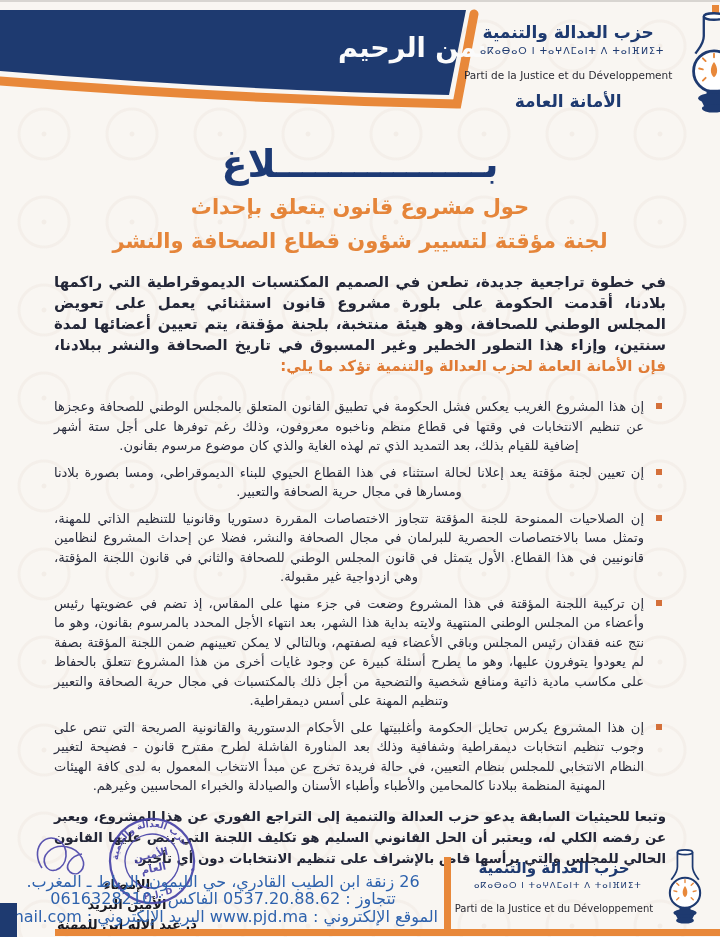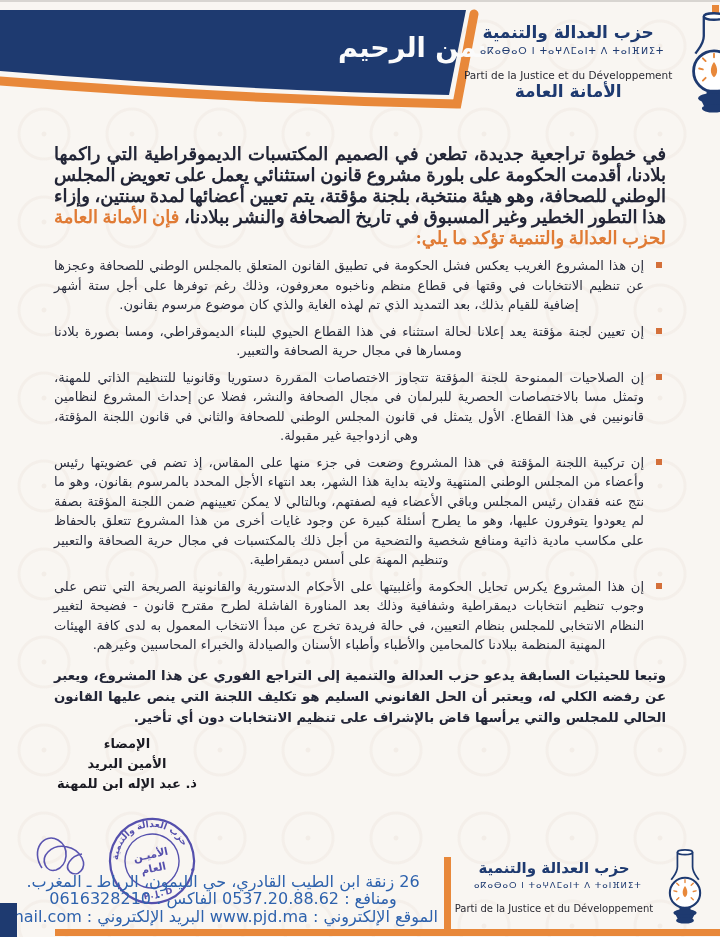--- a/index.html
+++ b/index.html
@@ -19,33 +19,33 @@
   
   .header { position:relative; height:128px; }
   .banner-svg { position:absolute; left:0; top:0; }
   .corner-tick { position:absolute; right:1px; top:3px; width:7px; height:9px; background:#e8883a; }
 
   .logo-block { position:absolute; right:6px; top:8px; width:250px; display:flex; flex-direction:row; align-items:flex-start; }
   .logo-text { flex:1; text-align:center; padding-top:12px; direction:rtl; }
   .party-ar { color:#1e3a70; font-weight:bold; font-size:17px; line-height:20px; }
   .party-tif { color:#1e3a70; font-size:9.5px; letter-spacing:1px; margin-top:3px; white-space:nowrap;margin-left:8px; }
   .party-fr { color:#2b2b33; font-size:10.5px; margin-top:13px; white-space:nowrap; }
-  .secretariat { color:#1e3a70; font-weight:bold; font-size:17px; }
+  .secretariat { color:#1e3a70; font-weight:bold; font-size:17px; margin-top:10px; }
   .lamp { flex:0 0 auto; margin-right:2px; }
 
   
   .title-section { text-align:center; direction:rtl; margin-top:8px; }
   .main-title { color:#1d3a75; font-size:38px; font-weight:bold; line-height:52px; }
   .subtitle { color:#e5853a; font-size:21px; font-weight:bold; line-height:34px; }
 
   
   .content { direction:rtl; margin:14px 54px 0 54px; color:#232637; }
-  .intro { font-size:18px; font-weight:bold; line-height:21px; text-align:justify;font-family:Liberation Serif, serif; }
+  .intro { font-size:15px; font-weight:bold; line-height:21px; text-align:justify; }
   .intro .highlight { color:#e07b35; }
-  .bullets { list-style:none; margin-top:7px; }
+  .bullets { list-style:none; margin-top:20px; }
   .bullets li {
     position:relative; padding-right:22px; margin-bottom:7px;
     font-size:13px; line-height:19.5px; color:#2a2d3d;
     text-align:justify; text-align-last:center;
   }
   .bullets li .bullet-sq {
     position:absolute; right:4px; top:6px; width:6px; height:6px; background:#d4703a;
   }
   .closing { margin-top:10px; font-size:13.3px; font-weight:bold; line-height:21px; text-align:justify; }
 
@@ -114,20 +114,25 @@
         <g fill="#1e3a70">
           <rect x="37" y="86" width="16" height="6" rx="2"></rect>
           <ellipse cx="45" cy="95" rx="17" ry="5.5"></ellipse>
           <path d="M31,97 H59 L55,105 H35 Z"></path>
           <ellipse cx="45" cy="106" rx="13" ry="4.5"></ellipse>
         </g>
       </svg>
     </div>
   </div>
 
+  <div class="title-section">
+    <div class="main-title">بــــــــــــــــلاغ</div>
+    <div class="subtitle">حول مشروع قانون يتعلق بإحداث</div>
+    <div class="subtitle">لجنة مؤقتة لتسيير شؤون قطاع الصحافة والنشر</div>
+  </div>
 
   <div class="content">
     <p class="intro"><span>في خطوة تراجعية جديدة، تطعن في الصميم المكتسبات الديموقراطية التي راكمها بلادنا، أقدمت الحكومة على بلورة مشروع قانون استثنائي يعمل على تعويض المجلس الوطني للصحافة، وهو هيئة منتخبة، بلجنة مؤقتة، يتم تعيين أعضائها لمدة سنتين، وإزاء هذا التطور الخطير وغير المسبوق في تاريخ الصحافة والنشر ببلادنا، </span><span class="highlight">فإن الأمانة العامة لحزب العدالة والتنمية تؤكد ما يلي:</span></p>
 
     <ul class="bullets">
       <li><span class="bullet-sq"></span><span>إن هذا المشروع الغريب يعكس فشل الحكومة في تطبيق القانون المتعلق بالمجلس الوطني للصحافة وعجزها عن تنظيم الانتخابات في وقتها في قطاع منظم وناخبوه معروفون، وذلك رغم توفرها على أجل ستة أشهر إضافية للقيام بذلك، بعد التمديد الذي تم لهذه الغاية والذي كان موضوع مرسوم بقانون.</span></li>
       <li><span class="bullet-sq"></span><span>إن تعيين لجنة مؤقتة يعد إعلانا لحالة استثناء في هذا القطاع الحيوي للبناء الديموقراطي، ومسا بصورة بلادنا ومسارها في مجال حرية الصحافة والتعبير.</span></li>
       <li><span class="bullet-sq"></span><span>إن الصلاحيات الممنوحة للجنة المؤقتة تتجاوز الاختصاصات المقررة دستوريا وقانونيا للتنظيم الذاتي للمهنة، وتمثل مسا بالاختصاصات الحصرية للبرلمان في مجال الصحافة والنشر، فضلا عن إحداث المشروع لنظامين قانونيين في هذا القطاع. الأول يتمثل في قانون المجلس الوطني للصحافة والثاني في قانون اللجنة المؤقتة، وهي ازدواجية غير مقبولة.</span></li>
       <li><span class="bullet-sq"></span><span>إن تركيبة اللجنة المؤقتة في هذا المشروع وضعت في جزء منها على المقاس، إذ تضم في عضويتها رئيس وأعضاء من المجلس الوطني المنتهية ولايته بداية هذا الشهر، بعد انتهاء الأجل المحدد بالمرسوم بقانون، وهو ما نتج عنه فقدان رئيس المجلس وباقي الأعضاء فيه لصفتهم، وبالتالي لا يمكن تعيينهم ضمن اللجنة المؤقتة بصفة لم يعودوا يتوفرون عليها، وهو ما يطرح أسئلة كبيرة عن وجود غايات أخرى من هذا المشروع تتعلق بالحفاظ على مكاسب مادية ذاتية ومنافع شخصية والتضحية من أجل ذلك بالمكتسبات في مجال حرية الصحافة والتعبير وتنظيم المهنة على أسس ديمقراطية.</span></li>
       <li><span class="bullet-sq"></span><span>إن هذا المشروع يكرس تحايل الحكومة وأغلبيتها على الأحكام الدستورية والقانونية الصريحة التي تنص على وجوب تنظيم انتخابات ديمقراطية وشفافية وذلك بعد المناورة الفاشلة لطرح مقترح قانون - فضيحة لتغيير النظام الانتخابي للمجلس بنظام التعيين، في حالة فريدة تخرج عن مبدأ الانتخاب المعمول به لدى كافة الهيئات المهنية المنظمة ببلادنا كالمحامين والأطباء وأطباء الأسنان والصيادلة والخبراء المحاسبين وغيرهم.</span></li>
@@ -163,21 +168,21 @@
         <circle cx="166" cy="68" r="1.6" fill="#4843a8"></circle>
       </g>
     </svg>
   </div>
 
   <div class="footer-divider"></div>
 
   <div class="footer-contact">
     <div class="line">26 زنقة ابن الطيب القادري، حي الليمون، الرباط ـ المغرب.</div>
     <div class="line">
-      <span>ومنافع :</span>
+      <span>تتجاوز :</span>
       <span>0537.20.88.62</span>
       <span>الفاكس :</span>
       <span>0616328210</span>
     </div>
     <div class="line">
       <span>الموقع الإلكتروني :</span>
       <span>www.pjd.ma</span>
       <span>البريد الإلكتروني :</span>
       <span>pjdcontact@gmail.com</span>
     </div>

